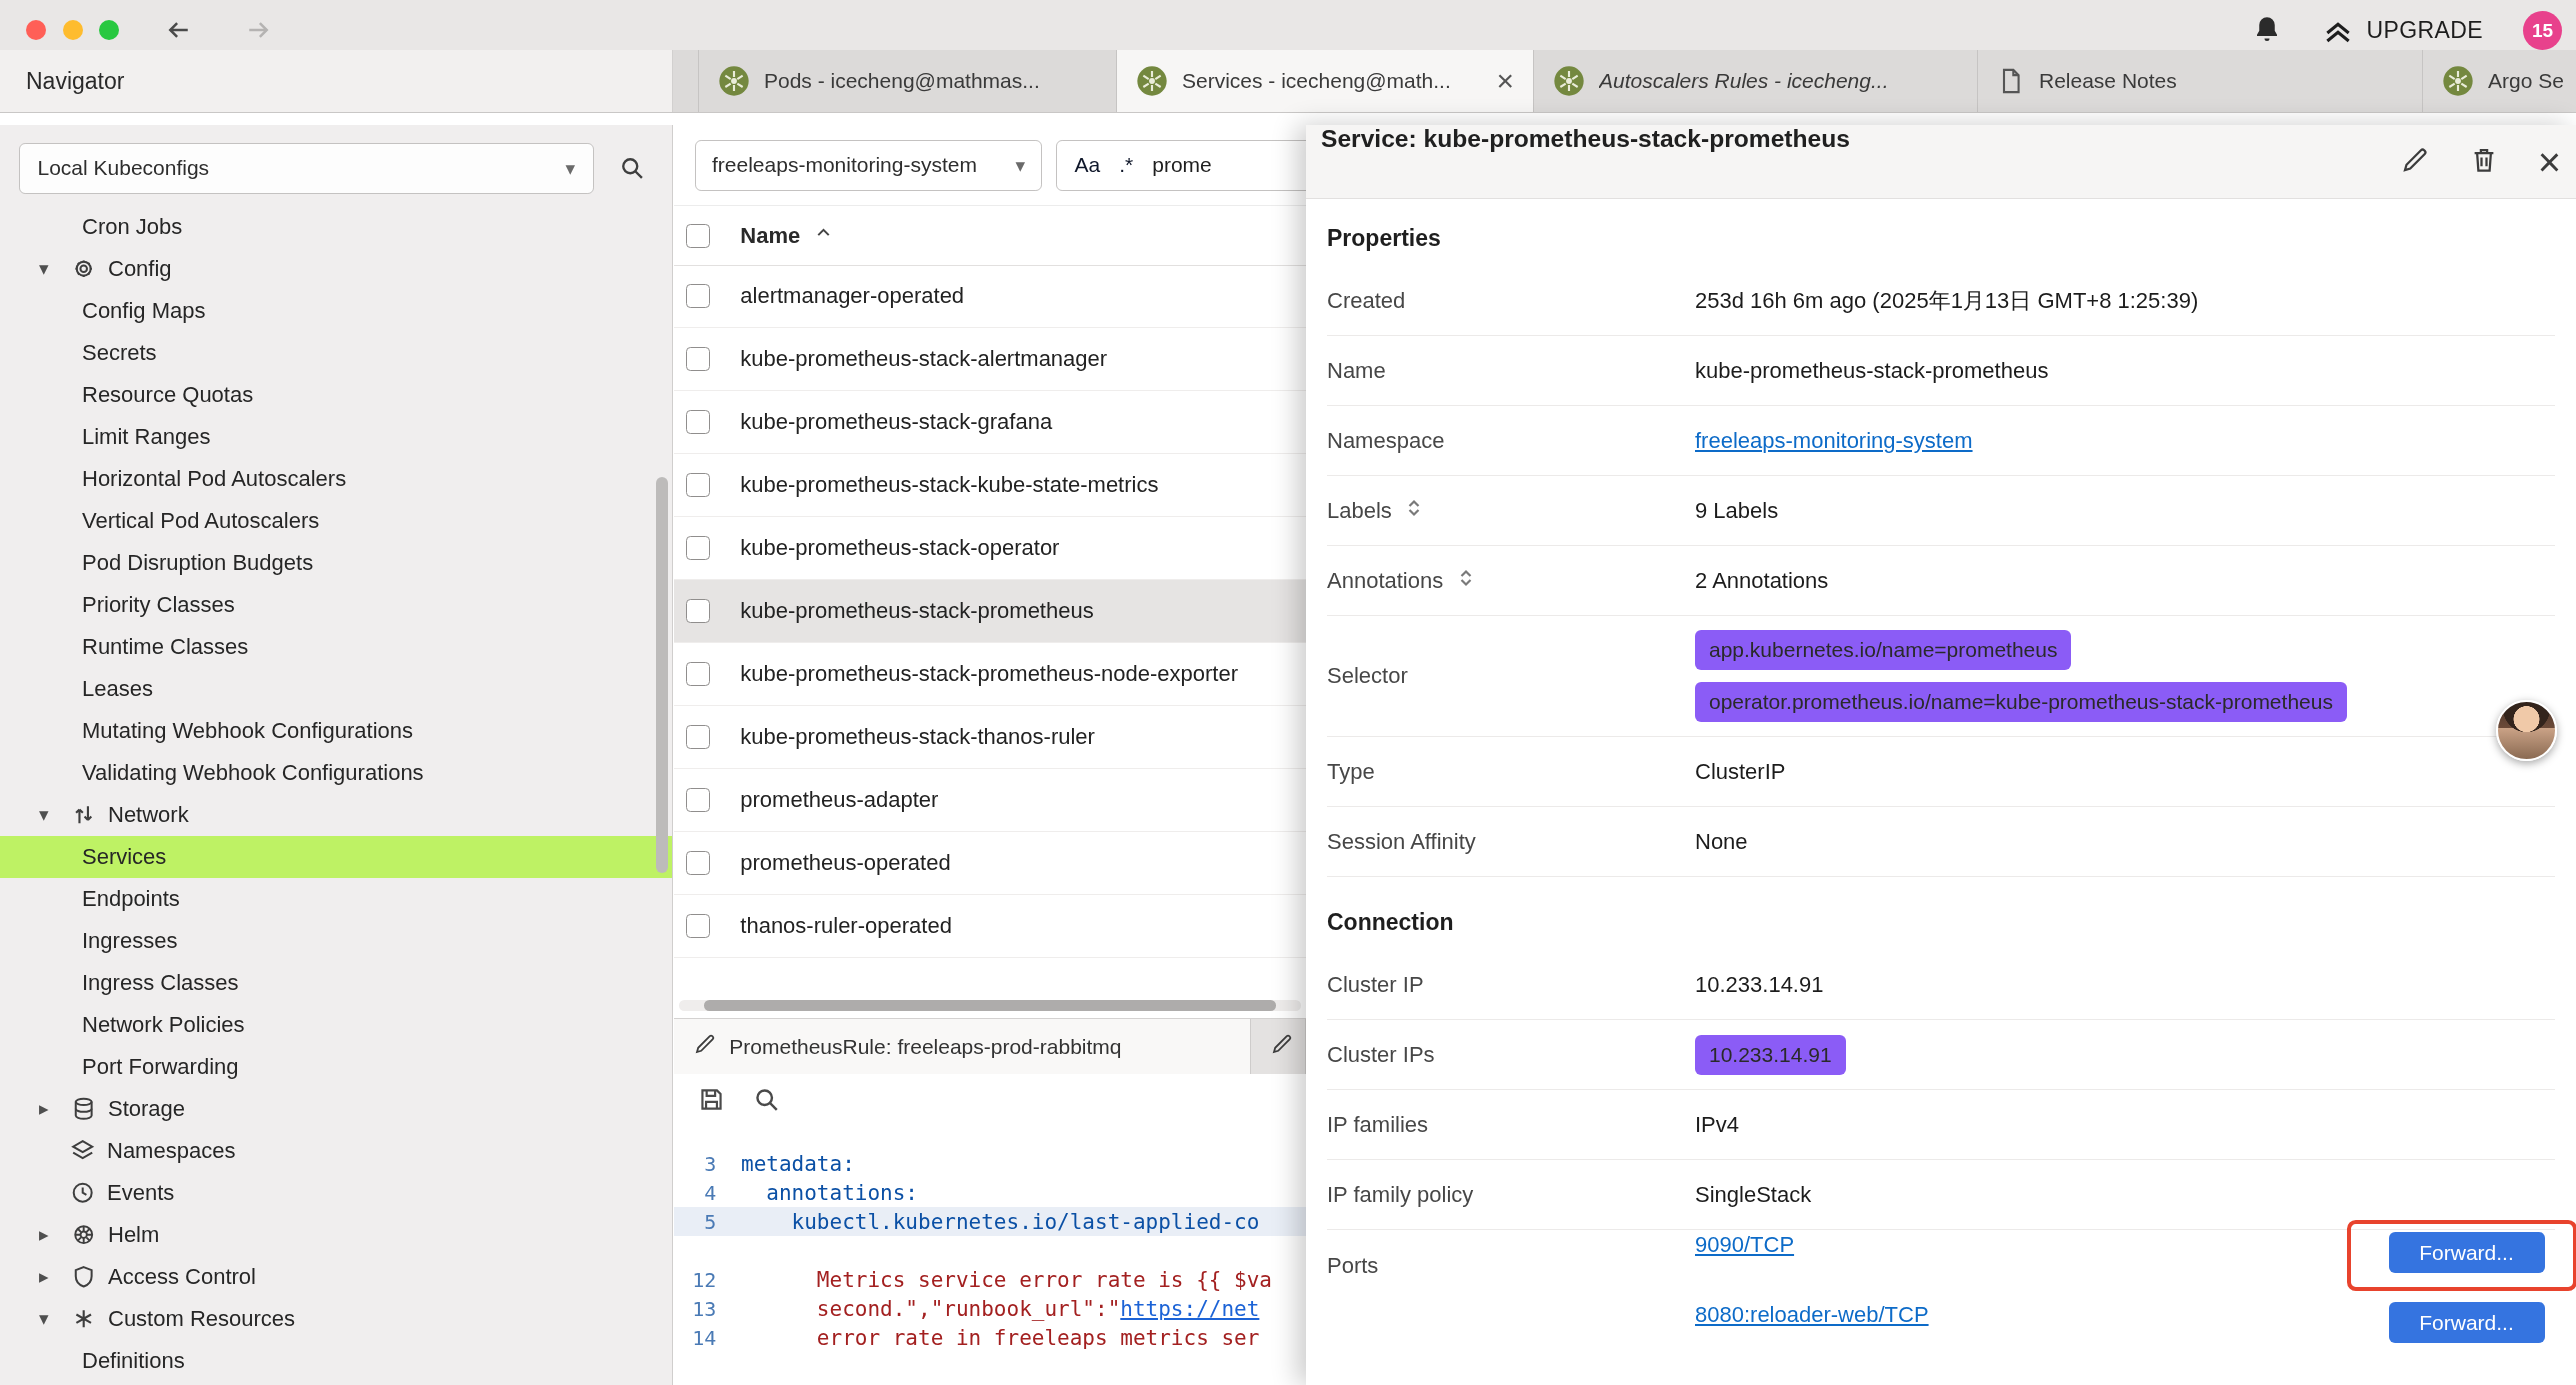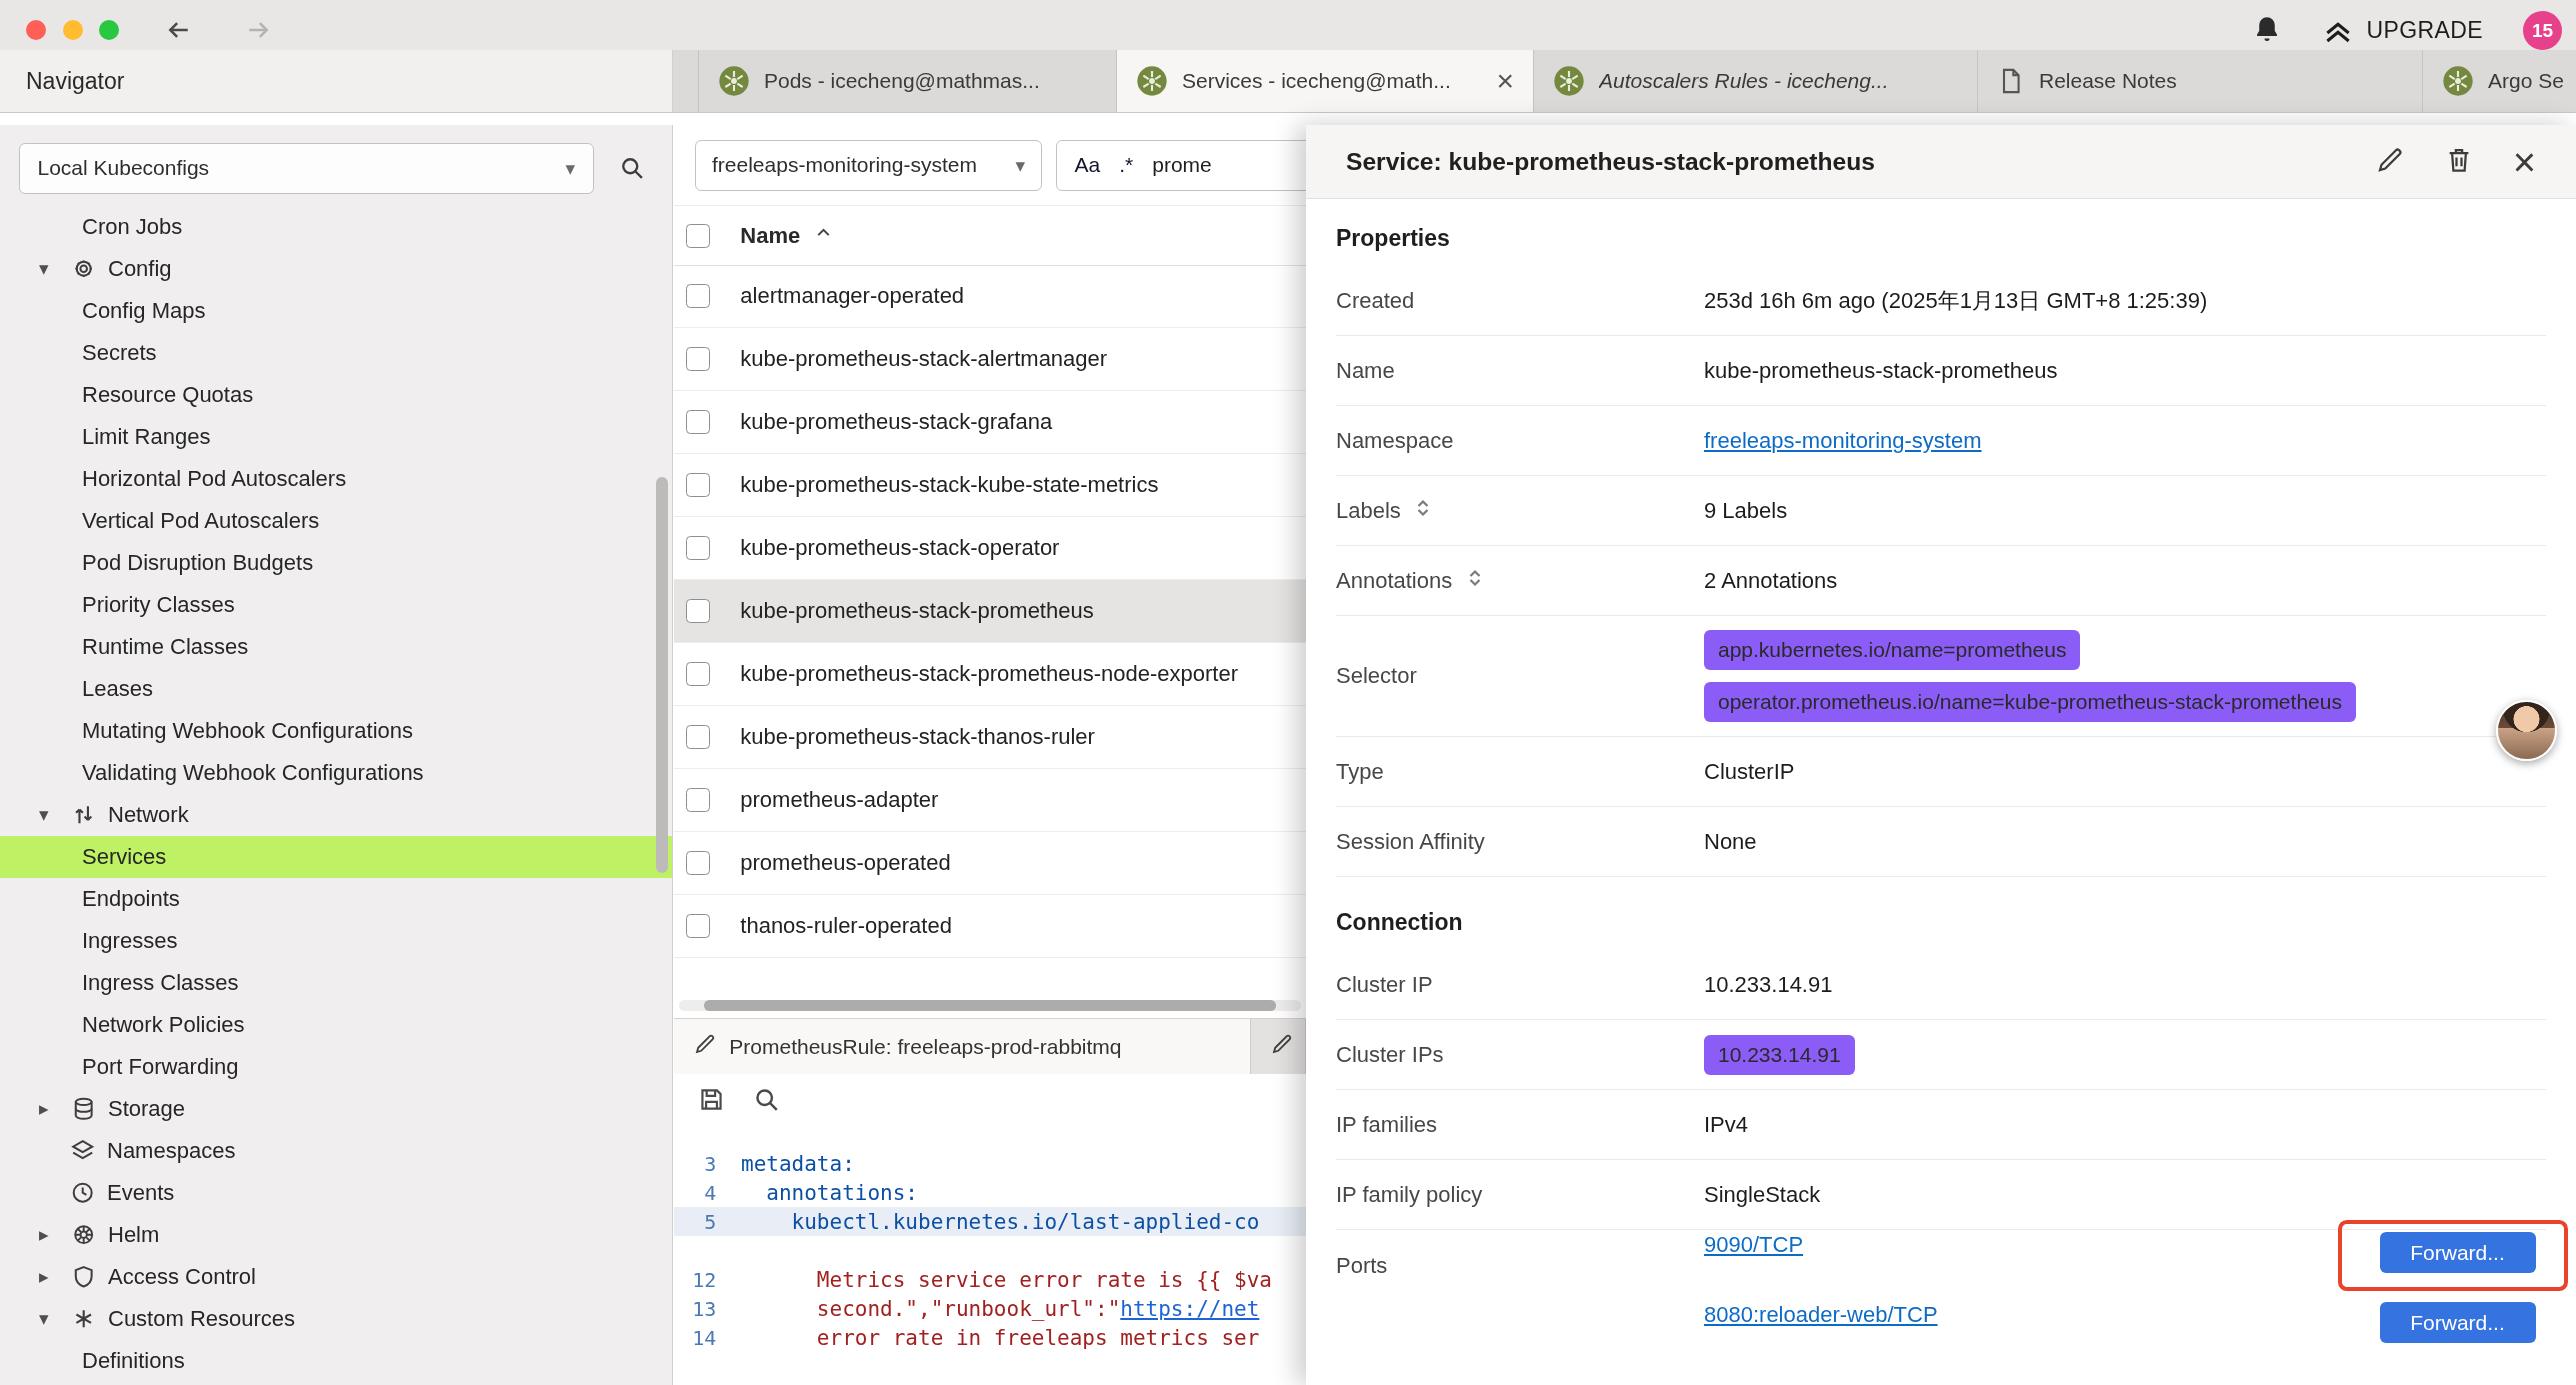--- a/index.html
+++ b/index.html
@@ -114,26 +114,26 @@
   .ct { white-space:pre; }
   .yaml-key { color:#0b50a5; }
   .yaml-str { color:#a32020; }
   .yaml-link { color:#1c63d6; text-decoration:underline; }
   .fold-gap { height:29px; }
 
   
   .drawer { position:absolute; left:1306px; top:125px; right:0; bottom:0; background:#fff;
     box-shadow:-8.8px 0 24.6px rgba(0,0,0,0.20); }
   .drawer-header { height:74px; background:#f6f5f4; border-bottom:0.9px solid #e2e0df;
-    display:flex; align-items:center; padding:0 40px; }
+    display:flex; padding:0 15px; }
   .drawer-title { flex:1; font-size:24.6px; font-weight:bold; color:#202020; white-space:nowrap; overflow:hidden; }
   .drawer-actions { display:flex; align-items:center; gap:39px; }
   .drawer-actions svg { width:30px; height:30px; }
   .drawer-actions .close-x { font-size:40px; color:#3c3c3c; line-height:1; }
-  .drawer-body { padding:0 30px; }
+  .drawer-body { padding:0 21px; }
   .section-heading { font-size:23px; font-weight:bold; color:#1e1e1e; padding:26px 0 14px 0; }
   .section-heading.second { padding-top:32px; }
   .prop-row { display:flex; align-items:center; min-height:70px; border-bottom:0.9px solid #eceae9;
     font-size:22px; }
   .prop-label { width:368px; flex:none; color:#474747; display:flex; align-items:center; gap:10.5px; }
   .prop-value { color:#1c1c1c; }
   .prop-value a, .blue-link { color:#0d6bc8; text-decoration:underline; }
   .badge { background:#8b5cf6; border-radius:6.1px; padding:8px 14px; font-size:21px; color:#2a2a2a;
     width:fit-content; }
   .sel-badges { display:flex; flex-direction:column; gap:12.3px; padding:14px 0; }

